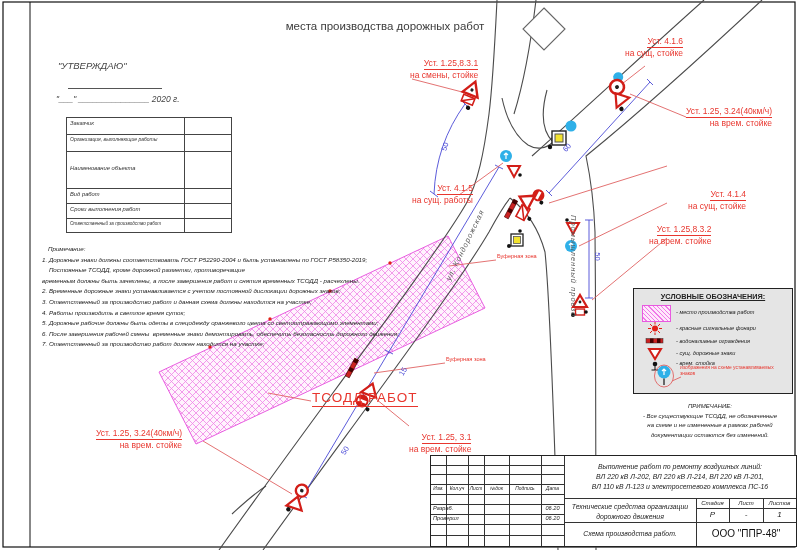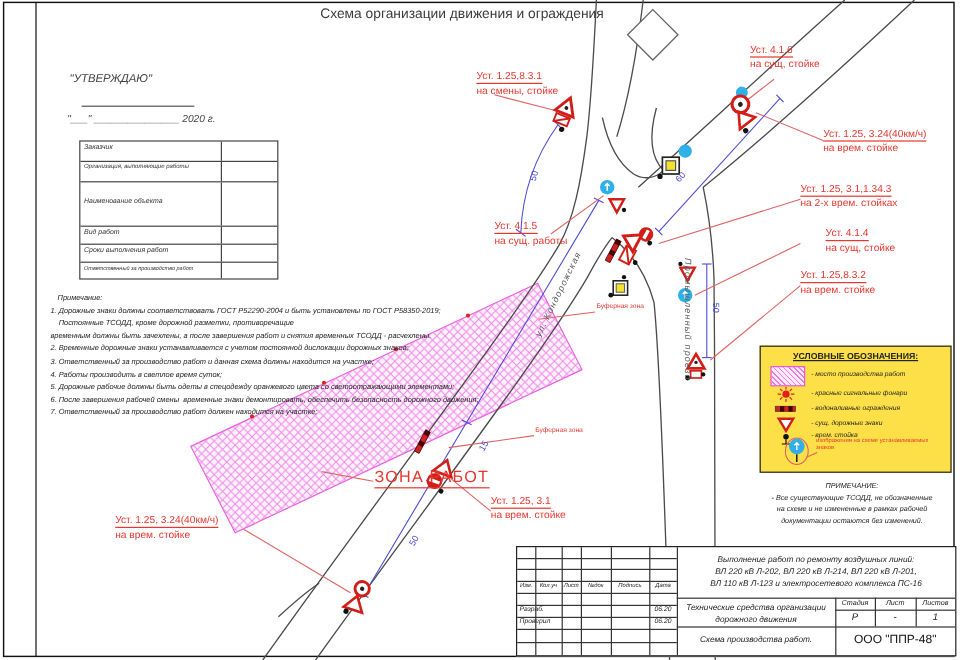--- a/index.html
+++ b/index.html
@@ -15,30 +15,30 @@
   .form{left:66px;top:117px;width:164px;border:1px solid #444;}
   .form-row{position:relative;border-bottom:1px solid #444;display:flex;}
   .form-row:last-child{border-bottom:none;}
   .form-label{width:112px;border-right:1px solid #444;padding:2px 2px 0 3px;
               font-size:5.8px;font-style:italic;color:#333;line-height:1.15;}
   .form-val{flex:1;}
   
   .notes{left:42px;top:244px;width:330px;font-size:6.2px;font-style:italic;color:#222;line-height:10.6px;}
   .note-line{white-space:pre;}
   
-  .callout{font-size:8.5px;line-height:11px;color:#e8362e;}
+  .callout{font-size:8.5px;line-height:11px;color:#e8362e;text-align:right;}
   .callout .c1{display:inline-block;border-bottom:1px solid #e8362e;padding-bottom:0px;}
   .callout .c2{display:block;}
   .dim{width:26px;text-align:center;font-size:7.5px;color:#4a4ad6;}
   .street{font-size:7.5px;color:#5a5a5a;letter-spacing:1px;transform-origin:0 0;}
   .zone-label{left:312px;top:390px;font-size:13.5px;color:#e8362e;letter-spacing:1px;
               border-bottom:1.3px solid #e8362e;padding-bottom:1px;}
   .buffer-label{font-size:5.6px;color:#e8362e;}
   
-  .legend{left:633px;top:288px;width:158px;height:104px;border:1.3px solid #222;background:#fde047;}
+  .legend{left:633px;top:288px;width:158px;height:104px;border:1.3px solid #222;background:#e5e5e5;}
   .legend-title{position:absolute;left:0;top:3px;width:100%;text-align:center;font-size:7.3px;
                 color:#222;text-decoration:underline;font-weight:bold;}
   .legend-item-text{font-size:5.6px;font-style:italic;color:#222;}
   .legend-note{left:622px;top:402px;width:176px;text-align:center;font-size:6px;
                font-style:italic;color:#222;line-height:9.5px;}
   .legend-signs-note{position:absolute;left:46px;top:76px;width:108px;font-size:4.9px;
                      color:#e8362e;line-height:6px;}
   
   .tb{left:430px;top:455px;width:365px;height:90px;border:1.3px solid #222;background:#fff;}
   .tb-v,.tb-h{position:absolute;background:#333;}
@@ -213,21 +213,21 @@
     </g>
 
     <g transform="translate(299,496) rotate(18)">
       <circle cx="1" cy="-6" r="6" fill="#fff" stroke="#d21e18" stroke-width="2.4"></circle>
       <circle cx="1" cy="-6" r="1.8" fill="#222"></circle>
       <polygon points="-1,1 7,13 -9,13" fill="#fff" stroke="#d21e18" stroke-width="2.2"></polygon>
       <circle cx="-6" cy="16" r="2.2" fill="#111"></circle>
     </g>
   </svg>
 
-  <div class="abs sheet-title" style="top:6px">Схема организации движения и ограждения</div>
+  <div class="abs sheet-title" style="top:20px">места производства дорожных работ</div>
 
   <div class="abs approve it">"УТВЕРЖДАЮ"</div>
   <div class="abs approve-rule"></div>
   <div class="abs approve-date it">"___" _______________ 2020 г.</div>
 
   <div class="abs form">
     <div class="form-row" style="height:16px">
       <div class="form-label">Заказчик</div>
         <div class="form-val"></div>
       </div>
@@ -259,31 +259,30 @@
     <div class="note-line">    Постоянные ТСОДД, кроме дорожной разметки, противоречащие</div>
     <div class="note-line">временным должны быть зачехлены, а после завершения работ и снятия временных ТСОДД - расчехлены.</div>
     <div class="note-line">2. Временные дорожные знаки устанавливается с учетом постоянной дислокации дорожных знаков;</div>
     <div class="note-line">3. Ответственный за производство работ и данная схема должны находится на участке;</div>
     <div class="note-line">4. Работы производить в светлое время суток;</div>
     <div class="note-line">5. Дорожные рабочие должны быть одеты в спецодежду оранжевого цвета со светоотражающими элементами;</div>
     <div class="note-line">6. После завершения рабочей смены  временные знаки демонтировать, обеспечить безопасность дорожного движения;</div>
     <div class="note-line">7. Ответственный за производство работ должен находится на участке;</div>
   </div>
 
-  <div class="abs callout" style="left:397px;top:58px"><span class="c1">Уст.  1.25,8.3.1</span><span class="c2">на смены, стойке</span></div>
+  <div class="abs callout" style="left:410px;top:58px"><span class="c1">Уст.  1.25,8.3.1</span><span class="c2">на смены, стойке</span></div>
   <div class="abs callout" style="left:625px;top:36px"><span class="c1">Уст.  4.1.6</span><span class="c2">на сущ, стойке</span></div>
   <div class="abs callout" style="left:686px;top:106px"><span class="c1">Уст.  1.25, 3.24(40км/ч)</span><span class="c2">на врем. стойке</span></div>
-  <div class="abs callout" style="left:667px;top:152px"><span class="c1">Уст.  1.25, 3.1,1.34.3</span><span class="c2">на 2-х  врем. стойках</span></div>
   <div class="abs callout" style="left:688px;top:189px"><span class="c1">Уст.  4.1.4</span><span class="c2">на сущ, стойке</span></div>
-  <div class="abs callout" style="left:667px;top:224px"><span class="c1">Уст.  1.25,8.3.2</span><span class="c2">на врем. стойке</span></div>
+  <div class="abs callout" style="left:649px;top:224px"><span class="c1">Уст.  1.25,8.3.2</span><span class="c2">на врем. стойке</span></div>
   <div class="abs callout" style="left:412px;top:183px"><span class="c1">Уст.  4.1.5</span><span class="c2">на сущ. работы</span></div>
-  <div class="abs callout" style="left:409px;top:412px"><span class="c1">Уст.  1.25, 3.1</span><span class="c2">на врем. стойке</span></div>
+  <div class="abs callout" style="left:409px;top:432px"><span class="c1">Уст.  1.25, 3.1</span><span class="c2">на врем. стойке</span></div>
   <div class="abs callout" style="left:96px;top:428px"><span class="c1">Уст.  1.25, 3.24(40км/ч)</span><span class="c2">на врем. стойке</span></div>
 
-  <div class="abs zone-label">ЗОНА РАБОТ</div>
+  <div class="abs zone-label">ТСОДД РАБОТ</div>
   <div class="abs buffer-label" style="left:497px;top:253px">Буферная зона</div>
   <div class="abs buffer-label" style="left:446px;top:356px">Буферная зона</div>
 
   <div class="abs street it" style="left:444px;top:278px;width:110px;transform:rotate(-64deg)">ул. Кондорожская</div>
   <div class="abs street it" style="left:578px;top:215px;width:250px;transform:rotate(90deg)">Промышленный проезд</div>
 
   <div class="abs dim" style="left:432px;top:142px;transform:rotate(-75deg)">50</div>
   <div class="abs dim" style="left:554px;top:143px;transform:rotate(-48deg)">60</div>
   <div class="abs dim" style="left:584px;top:252px;transform:rotate(90deg)">50</div>
   <div class="abs dim" style="left:390px;top:367px;transform:rotate(-60deg)">15</div>

